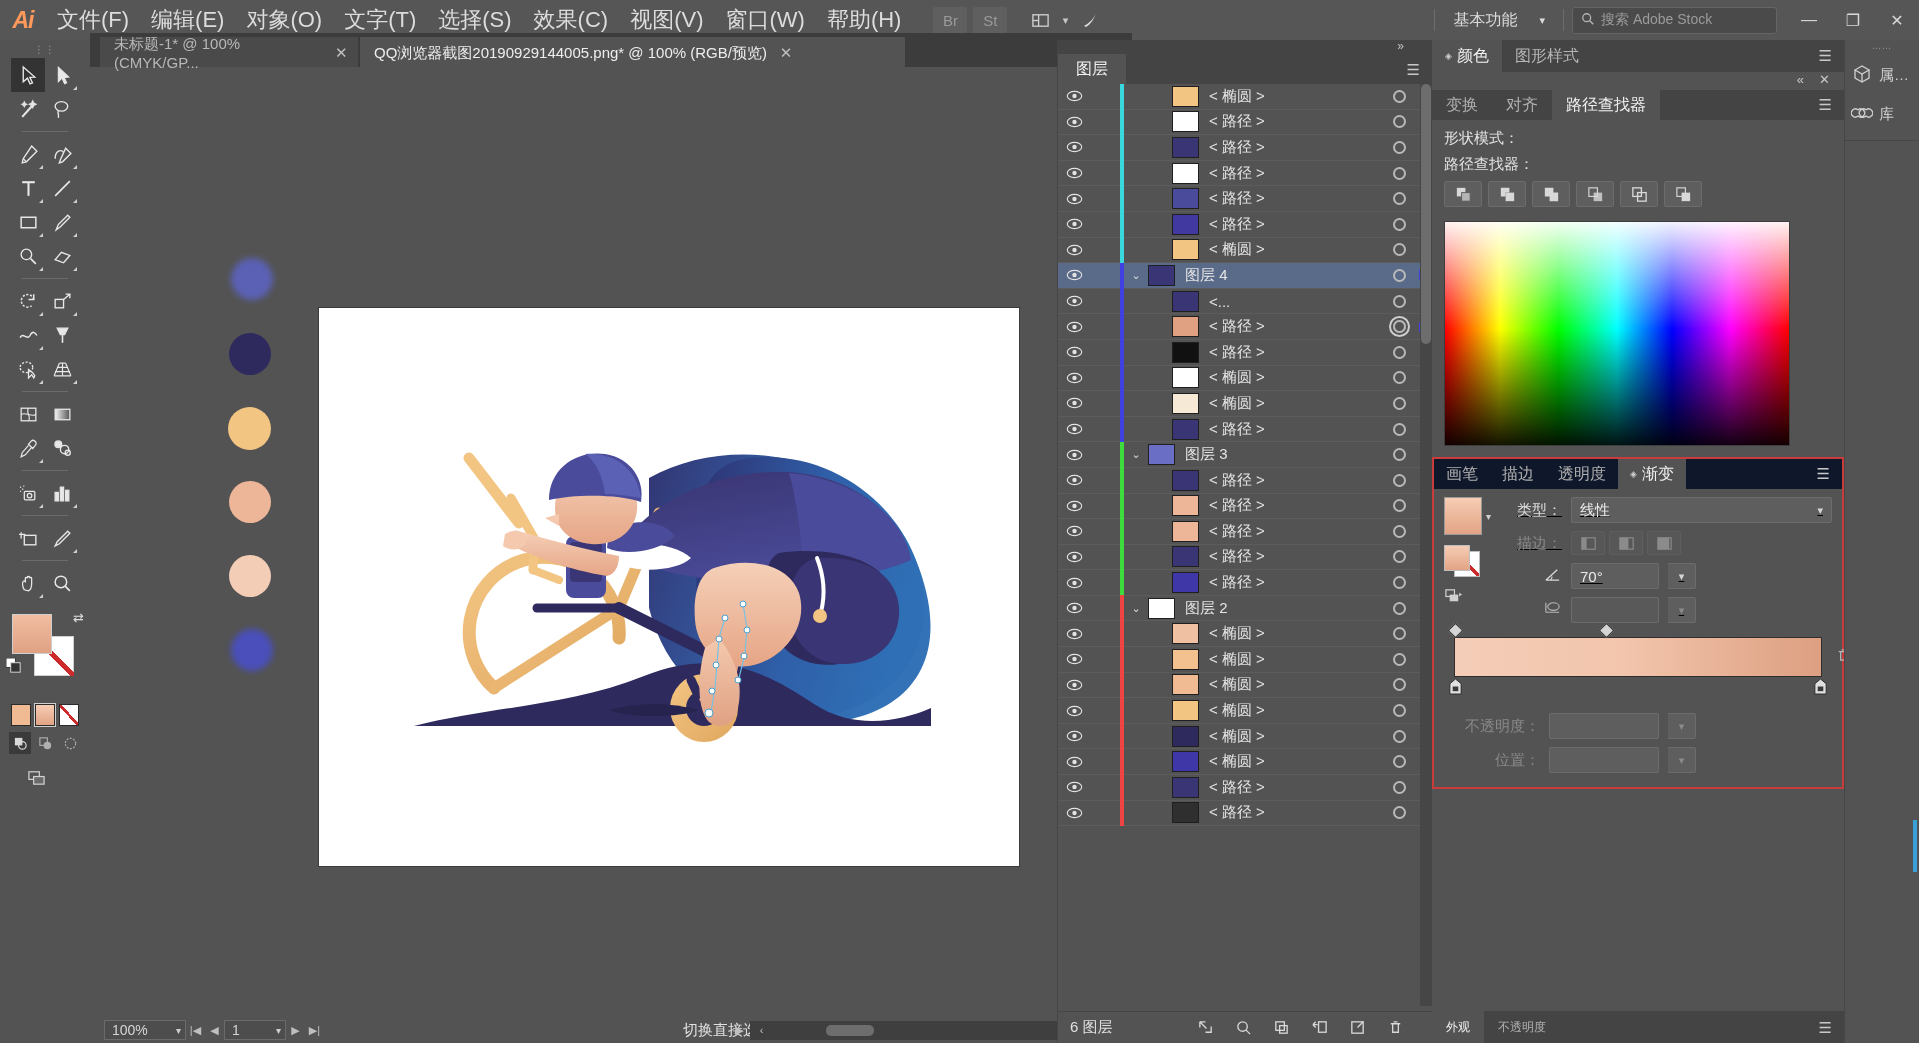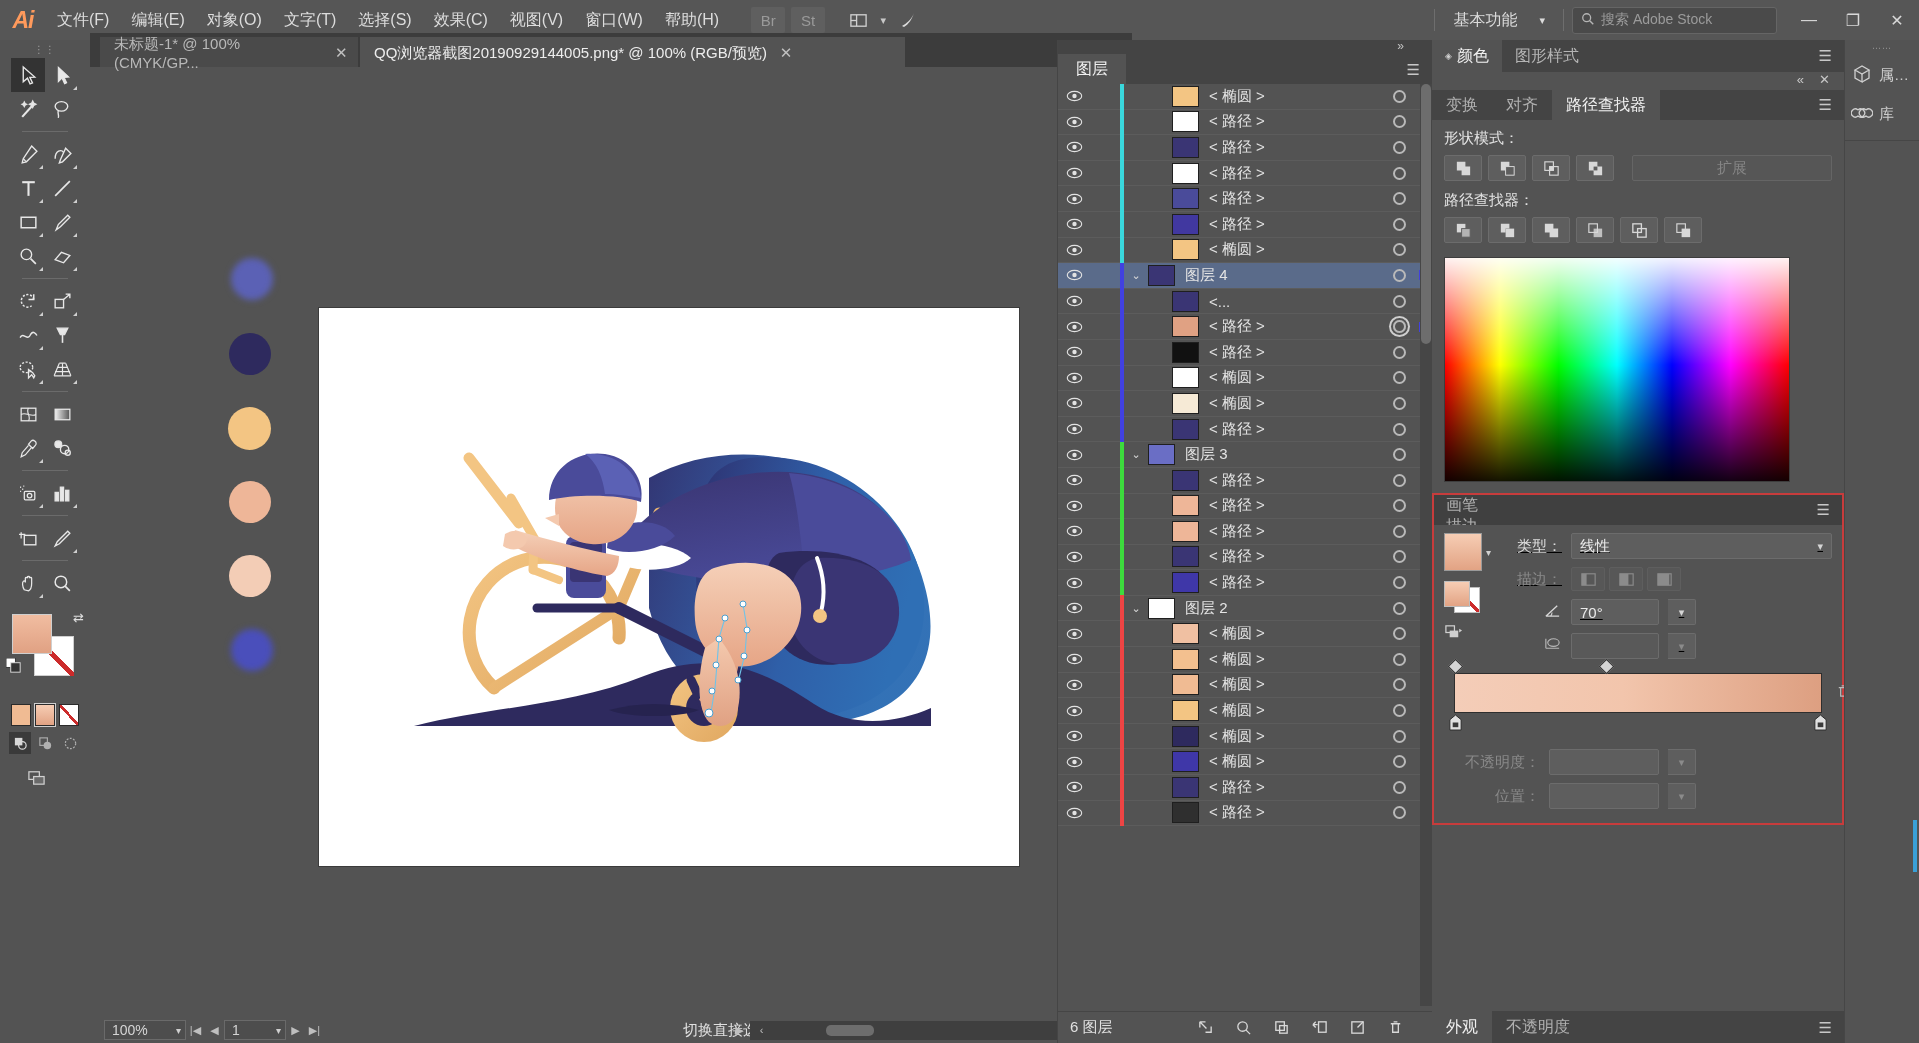--- a/index.html
+++ b/index.html
@@ -17,21 +17,21 @@
     position: absolute; top: 0; left: 0; width: 1919px; height: 40px;
     background: #565656; display: flex; align-items: center;
   }
   .ai-logo {
     width: 46px; height: 40px; display: flex; align-items: center; justify-content: center;
     color: #ff9a5c; font-size: 23px; font-weight: bold; font-style: italic;
     letter-spacing: -1px;
   }
   .menu-item {
     padding: 0 11px; height: 40px; display: flex; align-items: center;
-    color: #dcdcdc; font-size: 16px; white-space: nowrap;
+    color: #dcdcdc; font-size: 22px; white-space: nowrap;
   }
   .mb-spacer { flex: 1; }
   .mb-icon-btn {
     width: 34px; height: 26px; margin: 0 3px; display: flex; align-items: center; justify-content: center;
     color: #9a9a9a; font-size: 15px; background: #5f5f5f; border-radius: 2px;
   }
   .mb-plain {
     width: 32px; height: 28px; display:flex; align-items:center; justify-content:center;
     color:#c8c8c8;
   }
@@ -222,21 +222,21 @@
   .colorpicker {
     margin: 4px 12px 0 12px; width: 346px; height: 225px;
     background:
       linear-gradient(to bottom, rgba(255,255,255,0) 0%, rgba(255,255,255,0) 48%, rgba(0,0,0,0.92) 100%),
       linear-gradient(to bottom, rgba(255,255,255,0.95) 0%, rgba(255,255,255,0) 48%),
       linear-gradient(to right, #ff0000 0%, #ffff00 16%, #00ff00 33%, #00ffff 50%, #0000ff 66%, #ff00ff 83%, #ff0000 100%);
     border: 1px solid #3d3d3d;
   }
 
   .grad-panel { margin-top: 11px; border: 2px solid #c83c3c; }
-  .g-tabs { height: 30px; background:#404040; display:flex; align-items:flex-start; position:relative;flex-direction:column;}
+  .g-tabs { height: 30px; background:#0f172a; display:flex; align-items:center; position:relative;}
   .g-tab { height: 30px; padding: 0 12px; display:flex;align-items:center; gap:5px; font-size:16px; color:#b0b0b0;}
   .g-tab.active { background:#535353; color:#f0f0f0;}
   .g-body { background:#535353; padding: 8px 10px 12px 10px; position:relative;}
   .g-row { display:flex; align-items:center; gap: 9px; margin-bottom: 8px; }
   .g-field-label { font-size: 15px; color:#dedede; width: 56px; text-align:right;}
   .g-field-label.dim { color:#898989;}
   .g-select {
     flex:1; height: 26px; background:#5e5e5e; border:1px solid #6c6c6c; border-radius:2px;
     display:flex; align-items:center; padding: 0 8px; font-size:15px; color:#eaeaea;
   }
@@ -253,21 +253,21 @@
 
   .grad-strip-wrap { position: relative; margin: 14px 10px 0 10px; }
   .grad-strip {
     height: 40px; background: linear-gradient(90deg, #f4cdb8 0%, #f2c5ac 46%, #dd9f81 100%);
     border: 1px solid #2e2e2e;
   }
   .g-stop-d { position:absolute; top:-12px; width:11px; height:11px; background:#d5d5d5; border:1px solid #333; transform: rotate(45deg);}
   .g-stop-h { position:absolute; bottom:-18px; width:15px; height:17px; }
 
   .bottom-tabs { position:absolute; bottom: 0; left: 0; width: 412px; height: 32px; background:#444; display:flex; align-items:center;}
-  .bt { height: 32px; padding: 0 14px; display:flex;align-items:center; font-size:16px; color:#b0b0b0;text-align:right;}
+  .bt { height: 32px; padding: 0 14px; display:flex;align-items:center; font-size:12px; color:#b0b0b0;text-align:right;}
   .bt.active { background:#535353; color:#f0f0f0;}
 
   
   .far-dock { position:absolute; top: 40px; left: 1844px; width: 75px; height: 1003px; background:#535353; border-left:1px solid #464646;}
   .fd-handle { height: 16px; display:flex; align-items:center; justify-content:center; color:#8f8f8f; font-size:9px; letter-spacing:1px;}
   .fd-item { display:flex; align-items:center; gap: 6px; padding: 7px 6px; color:#ccc; font-size:15px;}
   .fd-item svg { width: 22px; height: 22px; stroke:#cfcfcf; fill:none; stroke-width:1.3;}
   .fd-div { height:1px; background:#464646; margin-top: 6px;}
   .fd-marker { position:absolute; right: 2px; top: 780px; width: 4px; height: 52px; background:#3aa0d8;}
 </style>
@@ -1320,47 +1320,20 @@
 
     <div class="pf-tabs">
       <div class="pf-tab">变换</div>
       <div class="pf-tab">对齐</div>
       <div class="pf-tab active">路径查找器</div>
       <span class="panel-menu" style="top:6px">☰</span>
     </div>
 
     <div class="pf-body">
       <div class="pf-label">形状模式：</div>
-      <div class="pf-row">
-        <div class="pf-btn">
-          <svg viewBox="0 0 20 20">
-              <path d="M3 3 h9 v5 h5 v9 h-9 v-5 h-5 z" fill="#d8d8d8"></path>
-            </svg>
-        </div>
-        <div class="pf-btn">
-          <svg viewBox="0 0 20 20">
-              <path d="M3 3 h9 v5 h5 v9 h-9 v-5 h-5 z" fill="#d8d8d8"></path>
-              <rect x="8" y="8" width="9" height="9" fill="#5e5e5e" stroke="#d8d8d8" stroke-width="1"></rect>
-            </svg>
-        </div>
-        <div class="pf-btn">
-          <svg viewBox="0 0 20 20">
-              <rect x="3" y="3" width="9" height="9" fill="none" stroke="#d8d8d8" stroke-width="1.2"></rect>
-              <rect x="8" y="8" width="9" height="9" fill="none" stroke="#d8d8d8" stroke-width="1.2"></rect>
-              <rect x="8" y="8" width="4" height="4" fill="#d8d8d8"></rect>
-            </svg>
-        </div>
-        <div class="pf-btn">
-          <svg viewBox="0 0 20 20">
-              <path d="M3 3 h9 v5 h5 v9 h-9 v-5 h-5 z" fill="#d8d8d8"></path>
-              <rect x="8" y="8" width="4" height="4" fill="#5e5e5e"></rect>
-            </svg>
-        </div>
-        <div class="pf-expand">扩展</div>
-      </div>
 
       <div class="pf-label">路径查找器：</div>
       <div class="pf-row" style="margin-bottom:2px">
         <div class="pf-btn">
           <svg viewBox="0 0 20 20">
               <rect x="3" y="3" width="9" height="9" fill="#d8d8d8"></rect>
               <rect x="8" y="8" width="9" height="9" fill="#b4b4b4" stroke="#5e5e5e" stroke-width="1"></rect>
             </svg>
         </div>
         <div class="pf-btn">

